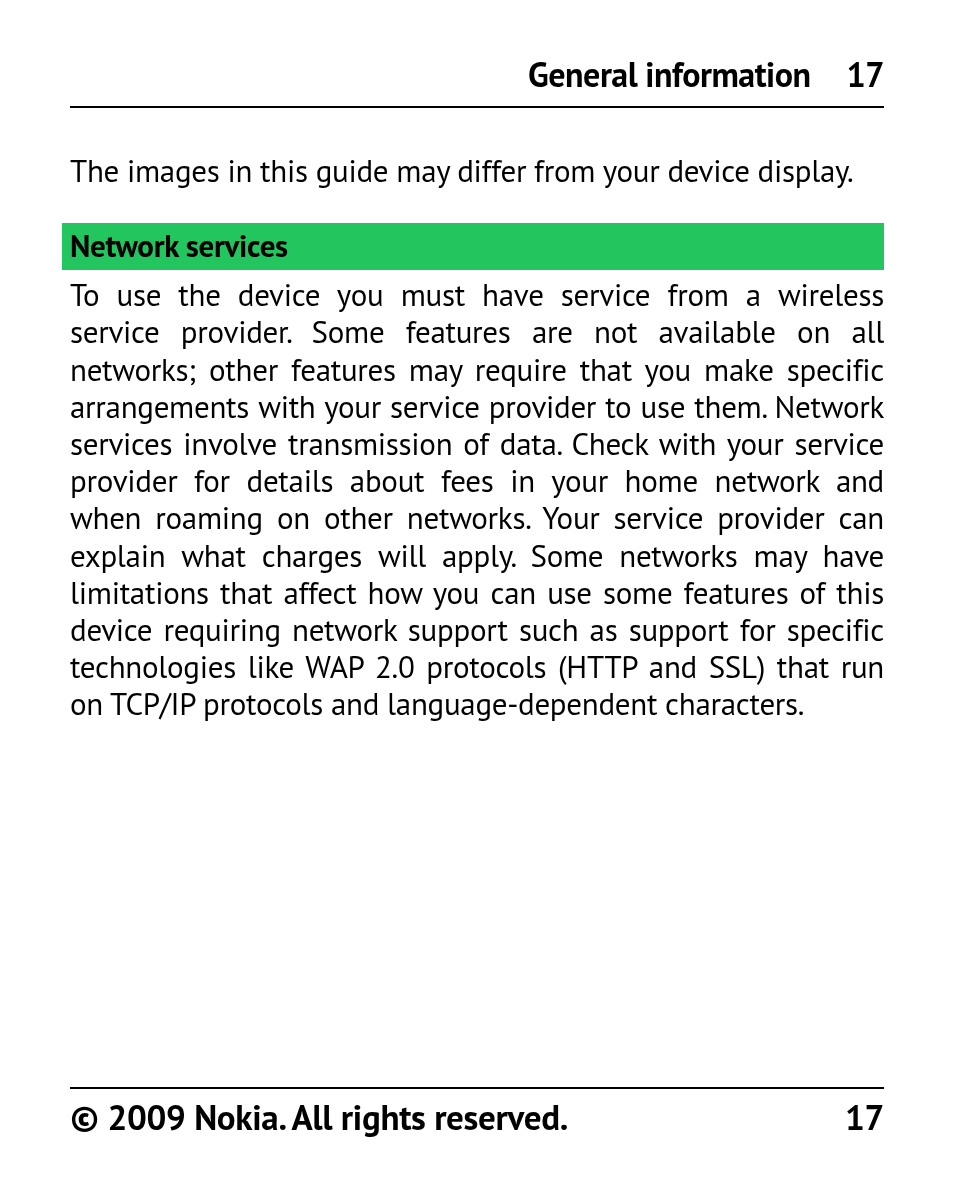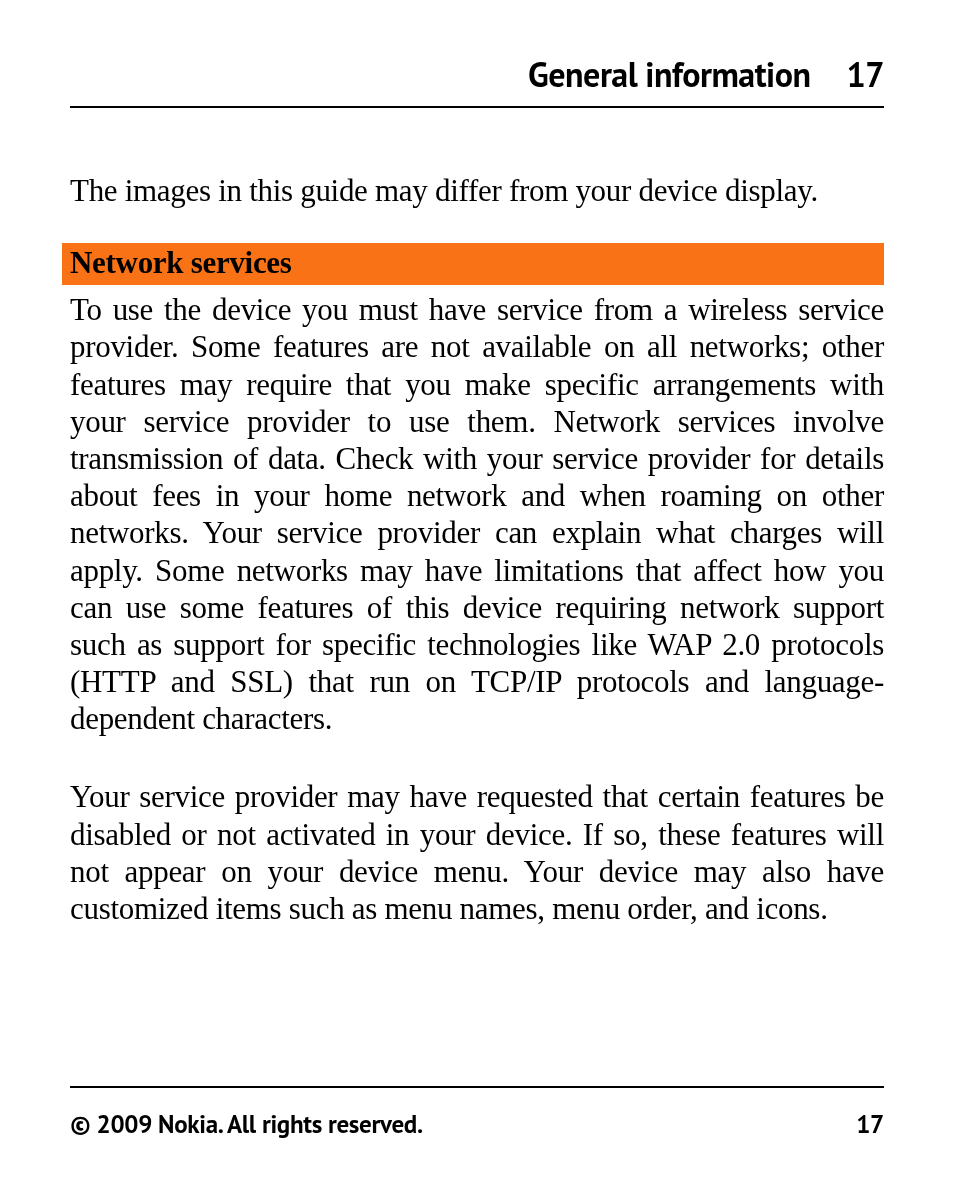--- a/index.html
+++ b/index.html
@@ -27,66 +27,64 @@
     font-weight: 700;
     font-size: 34px;
     border-bottom: 2.5px solid #000;
     padding-bottom: 10px;
     letter-spacing: -0.5px;
   }
   .header-title { margin-right: 36px; }
   .header-page { }
   .content {
     flex: 1 1 auto;
-    padding-top: 64px;
-    font-family: Liberation Serif, serif;
+    padding-top: 44px;
   }
   .para {
     font-size: 31px;
     line-height: 1.20;
     margin: 0 0 34px 0;
     letter-spacing: -0.3px;
     text-align: justify;
     text-justify: inter-word;
   }
   .section-heading {
-    background: #f97316;
+    background: #22c55e;
     font-weight: 700;
     font-size: 31px;
     padding: 2px 6px 4px 8px;
     margin: 0 0 6px -8px;
     letter-spacing: -0.3px;
   }
   .tight { margin-bottom: 41px; }
   .footer {
     border-top: 2.5px solid #000;
-    padding-top: 20px;
+    padding-top: 5px;
     display: flex;
     justify-content: space-between;
     align-items: baseline;
     font-weight: 700;
-    font-size: 25px;
+    font-size: 35px;
     letter-spacing: -0.3px;
   }
 </style>
 </head>
 <body>
 
 <div class="page">
 
   <div class="header">
     <span class="header-title">General information</span>
     <span class="header-page">17</span>
   </div>
 
   <div class="content">
     <p class="para">The images in this guide may differ from your device display.</p>
     <div class="section-heading">Network services</div>
     <p class="para tight">To use the device you must have service from a wireless service provider. Some features are not available on all networks; other features may require that you make specific arrangements with your service provider to use them. Network services involve transmission of data. Check with your service provider for details about fees in your home network and when roaming on other networks. Your service provider can explain what charges will apply. Some networks may have limitations that affect how you can use some features of this device requiring network support such as support for specific technologies like WAP 2.0 protocols (HTTP and SSL) that run on TCP/IP protocols and language-dependent characters.</p>
-    <p class="para">Your service provider may have requested that certain features be disabled or not activated in your device. If so, these features will not appear on your device menu. Your device may also have customized items such as menu names, menu order, and icons.</p>
   </div>
 
   <div class="footer">
     <span>© 2009 Nokia. All rights reserved.</span>
     <span>17</span>
   </div>
 
 </div>
 
 </body></html>

